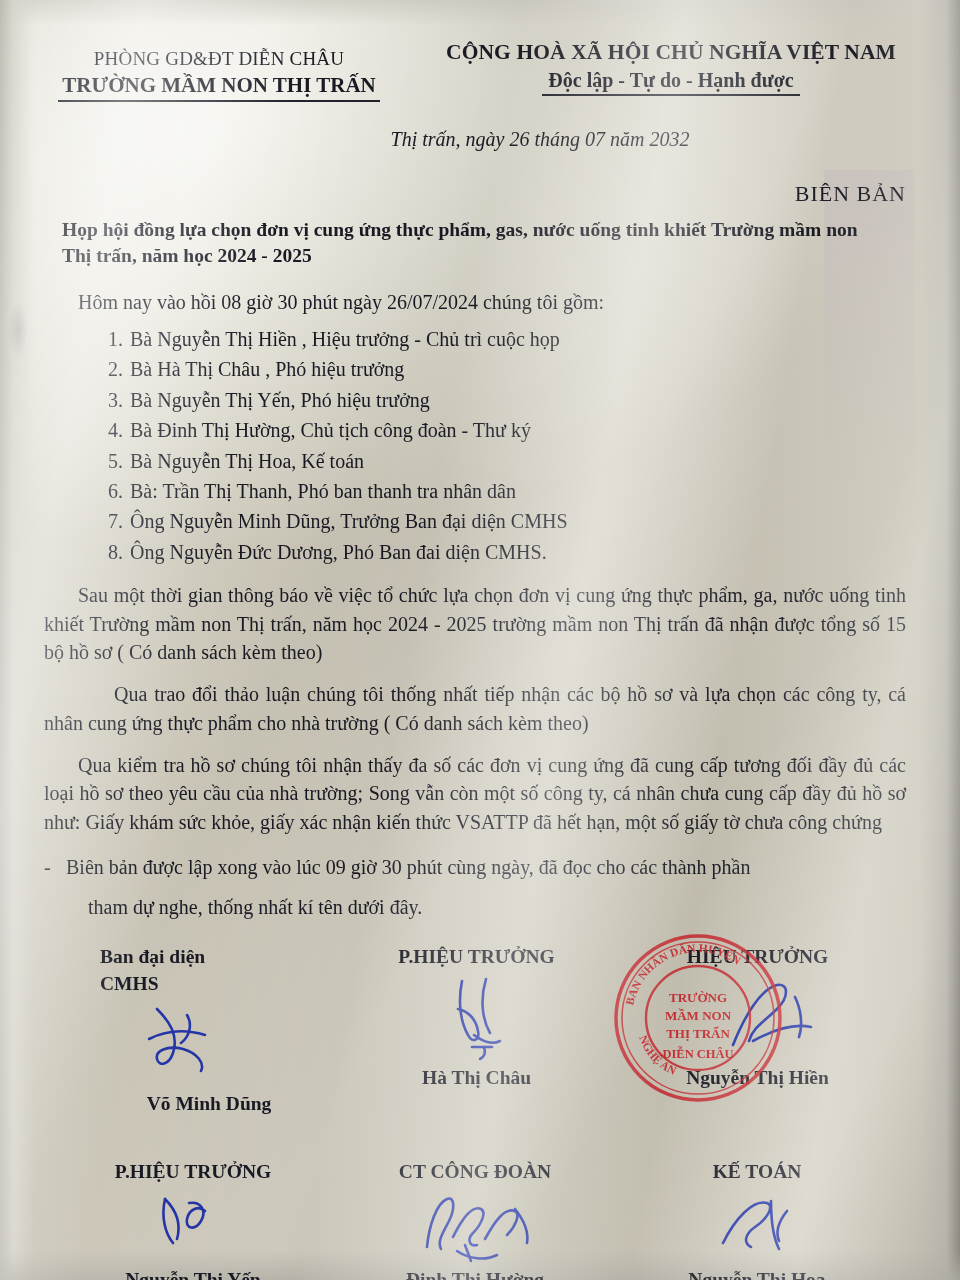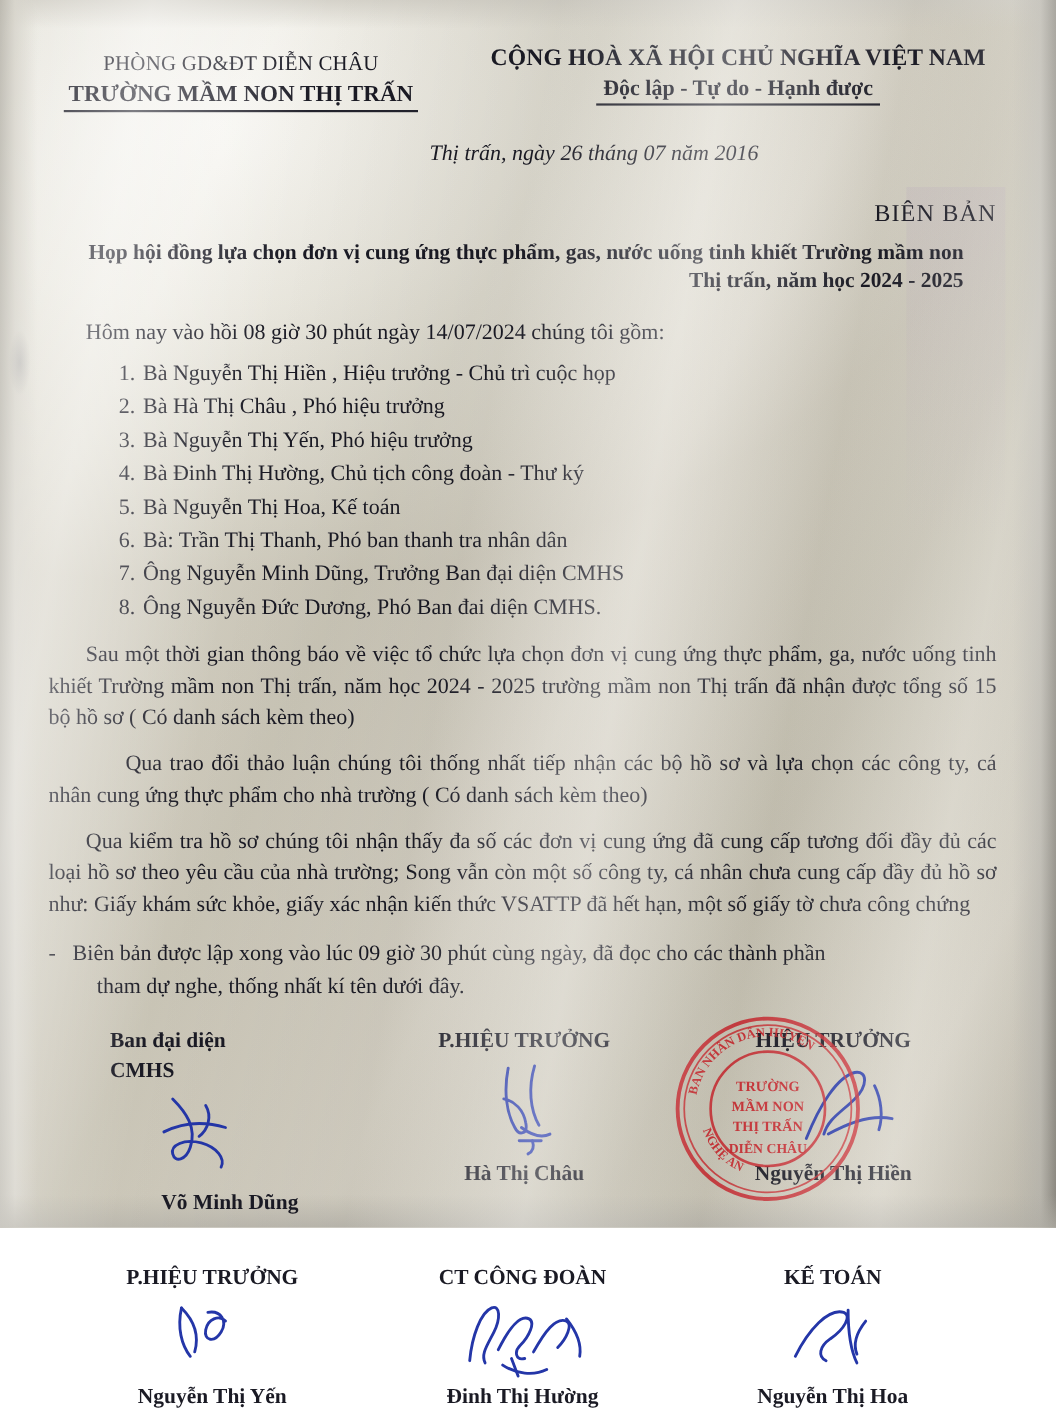--- a/index.html
+++ b/index.html
@@ -4,21 +4,21 @@
 <style>
   * { box-sizing: border-box; }
   html, body {
     margin: 0; padding: 0;
     width: 960px; height: 1280px;
     overflow: hidden;
     font-family: "Liberation Serif", serif;
   }
   #page {
     position: relative;
-    width: 960px; height: 1116px;
+    width: 960px; height: 1280px;
     background:
       radial-gradient(ellipse 700px 420px at 20% 10%, #ffffff 0%, #f6f5f1 40%, #e9e7e0 75%, #dedbd2 100%),
       linear-gradient(115deg, #efeee9 0%, #f7f6f2 18%, #e6e4dc 38%, #f4f2ed 55%, #e3e1d8 72%, #f2f0ea 88%, #dcd9d0 100%);
     background-blend-mode: multiply, normal;
   }
   
   .sheen {
     position: absolute; inset: 0; pointer-events: none;
     background:
       linear-gradient(100deg, rgba(255,255,255,0.0) 0%, rgba(255,255,255,0.55) 12%, rgba(255,255,255,0.0) 26%,
@@ -82,21 +82,21 @@
 
   
   .doc-title {
     text-align: right;
     font-size: 22px;
     font-weight: normal;
     letter-spacing: 1px;
     margin-top: 30px;
   }
   .doc-subtitle {
-    text-align: right;
+    text-align: left;
     font-size: 19.5px;
     font-weight: bold;
     line-height: 1.35;
     margin: 10px 30px 0 18px;
   }
 
   
   .para {
     font-size: 20px;
     line-height: 1.42;
@@ -117,21 +117,21 @@
   ol.members li .num { display: inline-block; width: 22px; }
 
   .dash-item {
     font-size: 20px;
     line-height: 1.5;
     margin-top: 16px;
     padding-left: 22px;
     position: relative;
   }
   .dash-item .dash { position: absolute; left: 0; top: 0; }
-  .dash-cont { display: block; padding-left: 22px; }
+  .dash-cont { display: block; padding-left: 22px; margin-top: 10px; }
 
   
   .sig-block { margin-top: 22px; position: relative; }
   .sig-row {
     display: flex;
     justify-content: flex-start;
     align-items: flex-start;
     padding: 0 8px;
   }
   .sig-col { width: 300px; text-align: center; position: relative; }
@@ -196,26 +196,26 @@
       <div class="hdr-left">
         <div class="org-line1">PHÒNG GD&amp;ĐT DIỄN CHÂU</div>
         <div class="org-line2">TRƯỜNG MẦM NON THỊ TRẤN</div>
       </div>
       <div class="hdr-right">
         <div class="nat-line1">CỘNG HOÀ XÃ HỘI CHỦ NGHĨA VIỆT NAM</div>
         <div class="nat-line2">Độc lập - Tự do - Hạnh được</div>
       </div>
     </div>
 
-    <div class="place-date">Thị trấn, ngày 26 tháng 07 năm 2016</div>
+    <div class="place-date">Thị trấn, ngày 26 tháng 07 năm 2032</div>
 
     <div class="doc-title">BIÊN BẢN</div>
     <div class="doc-subtitle">Họp hội đồng lựa chọn đơn vị cung ứng thực phẩm, gas, nước uống tinh khiết Trường mầm non Thị trấn, năm học 2024 - 2025</div>
 
-    <div class="para intro">Hôm nay vào hồi 08 giờ 30 phút ngày 14/07/2024 chúng tôi gồm:</div>
+    <div class="para intro">Hôm nay vào hồi 08 giờ 30 phút ngày 26/07/2024 chúng tôi gồm:</div>
 
     <ol class="members">
       <li><span class="num">1.</span><span>Bà Nguyễn Thị Hiền , Hiệu trưởng   - Chủ trì cuộc họp</span></li>
       <li><span class="num">2.</span><span>Bà Hà Thị Châu , Phó hiệu trưởng</span></li>
       <li><span class="num">3.</span><span>Bà Nguyễn Thị Yến, Phó hiệu trưởng</span></li>
       <li><span class="num">4.</span><span>Bà Đinh Thị Hường, Chủ tịch công đoàn  - Thư ký</span></li>
       <li><span class="num">5.</span><span>Bà Nguyễn Thị Hoa, Kế toán</span></li>
       <li><span class="num">6.</span><span>Bà: Trần Thị Thanh, Phó ban thanh tra nhân dân</span></li>
       <li><span class="num">7.</span><span>Ông Nguyễn Minh Dũng, Trưởng Ban đại diện CMHS</span></li>
       <li><span class="num">8.</span><span>Ông Nguyễn Đức Dương, Phó Ban đai diện CMHS.</span></li>

